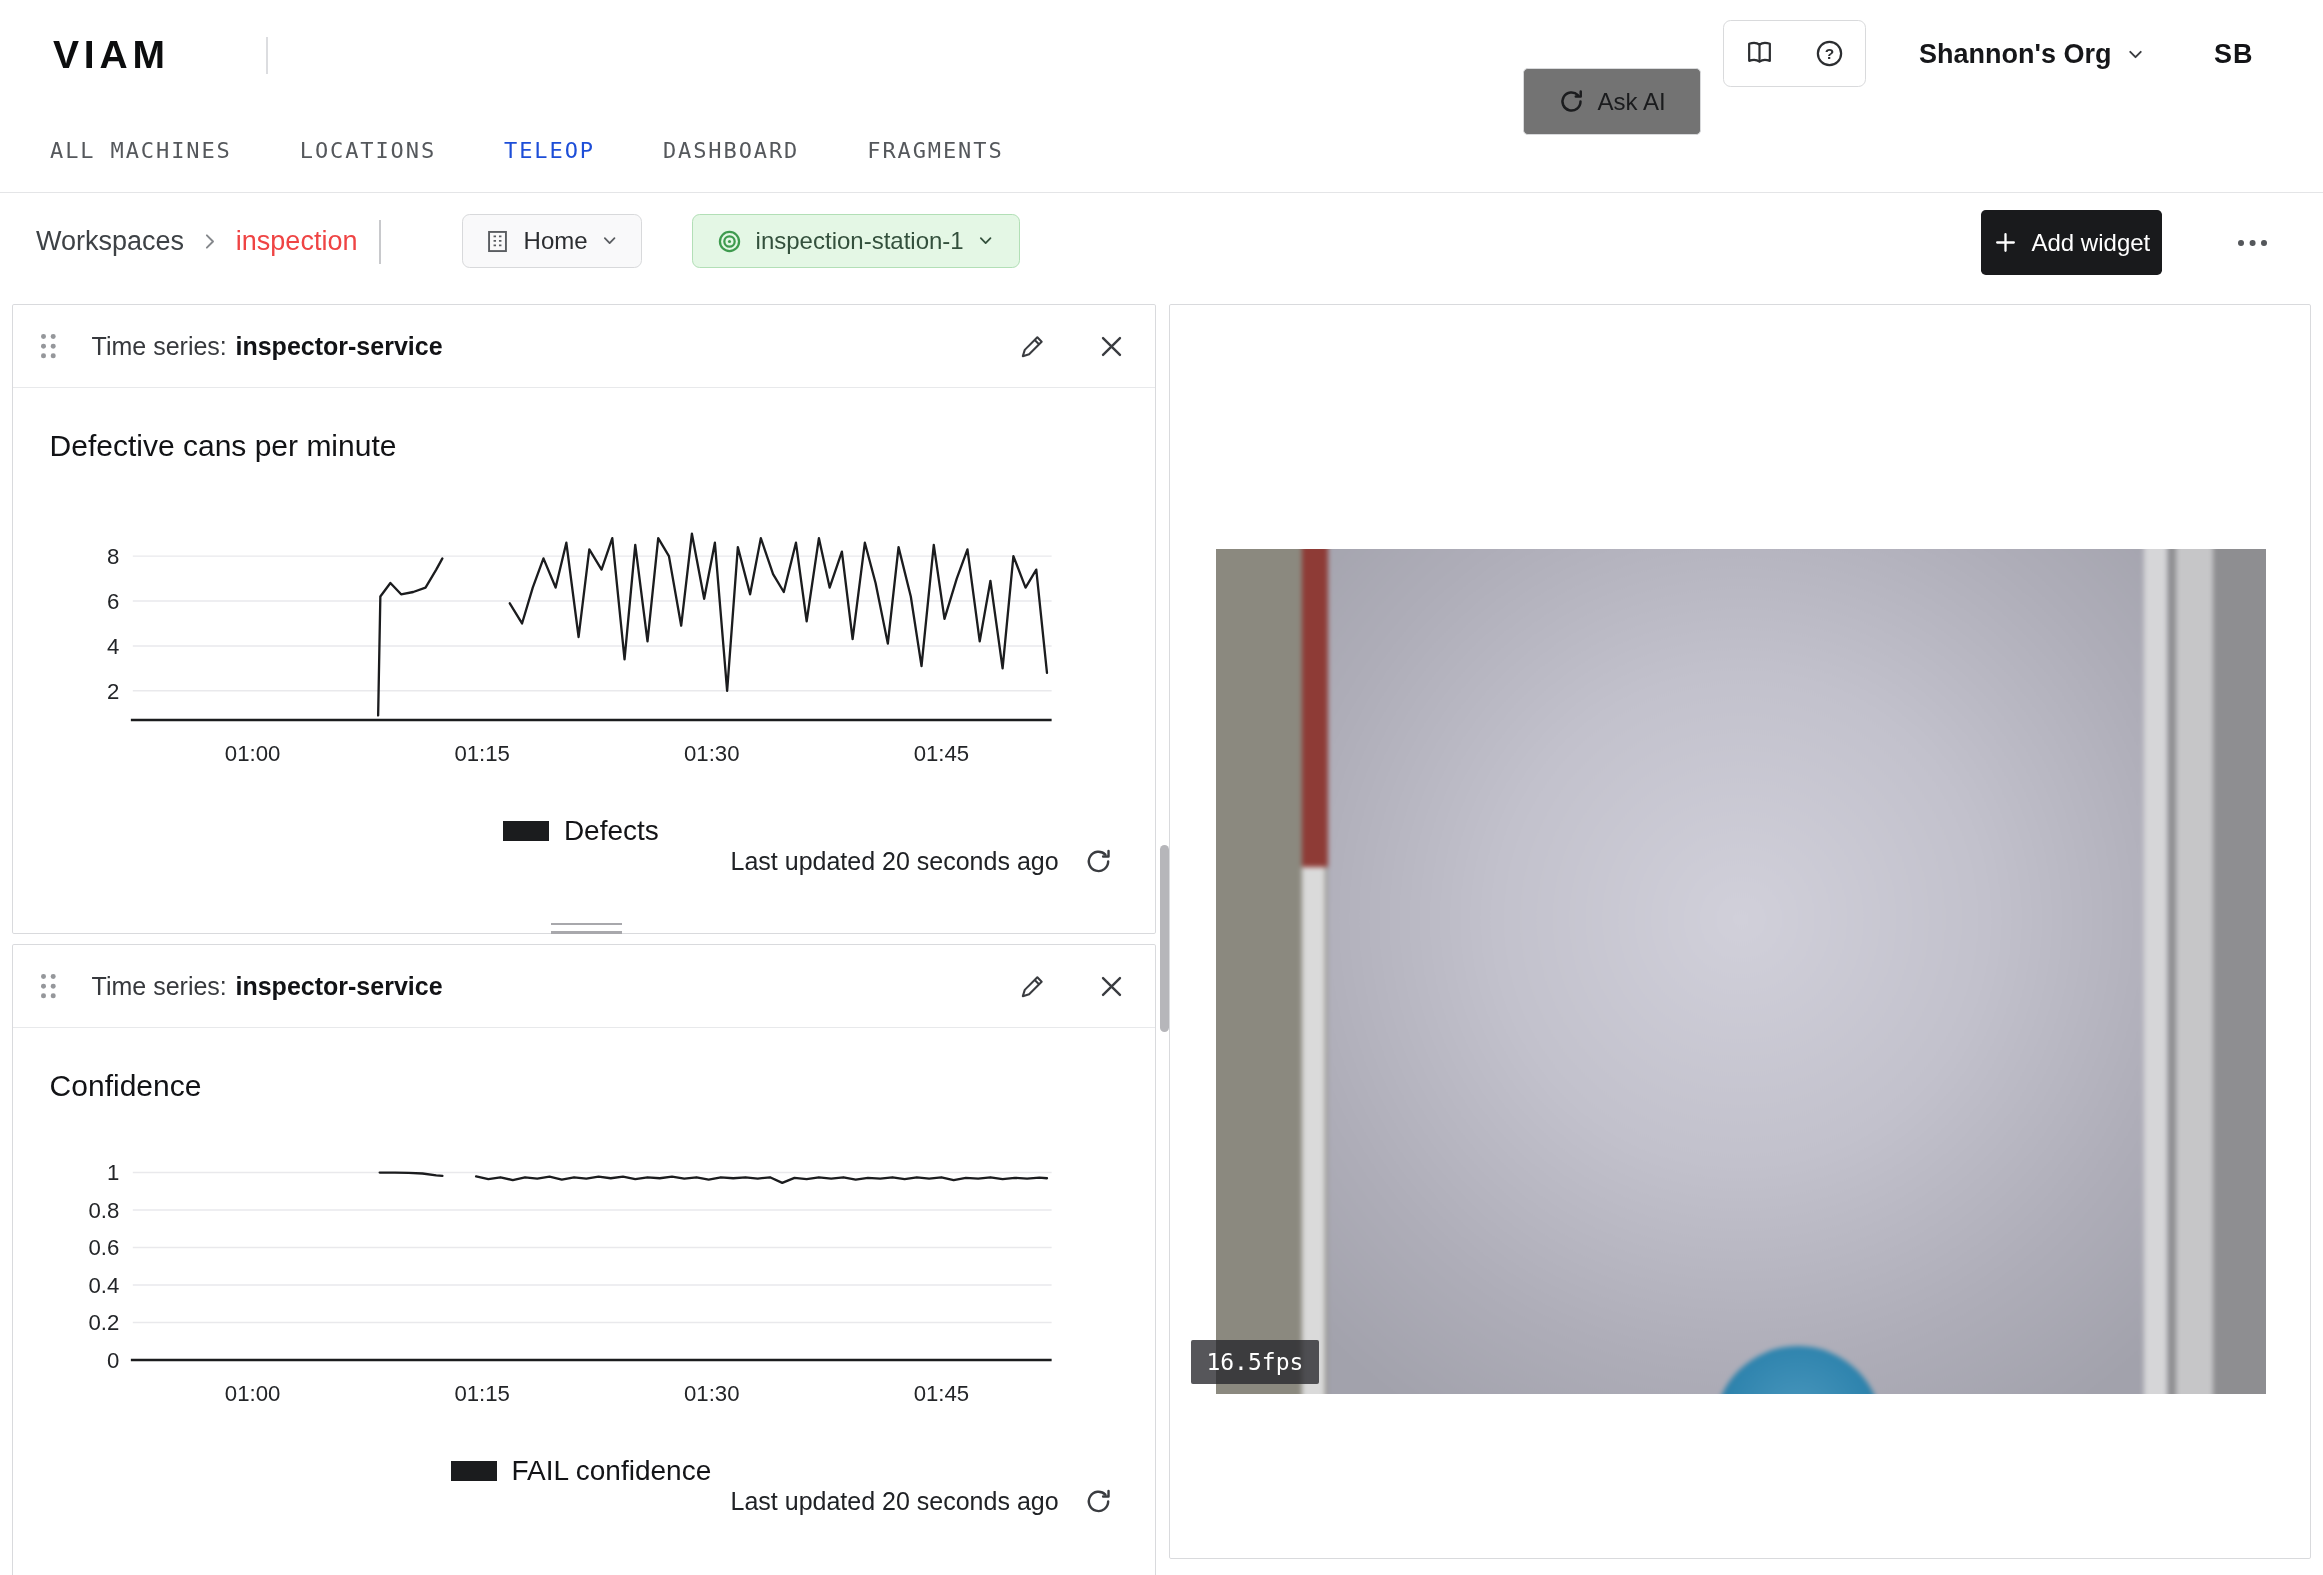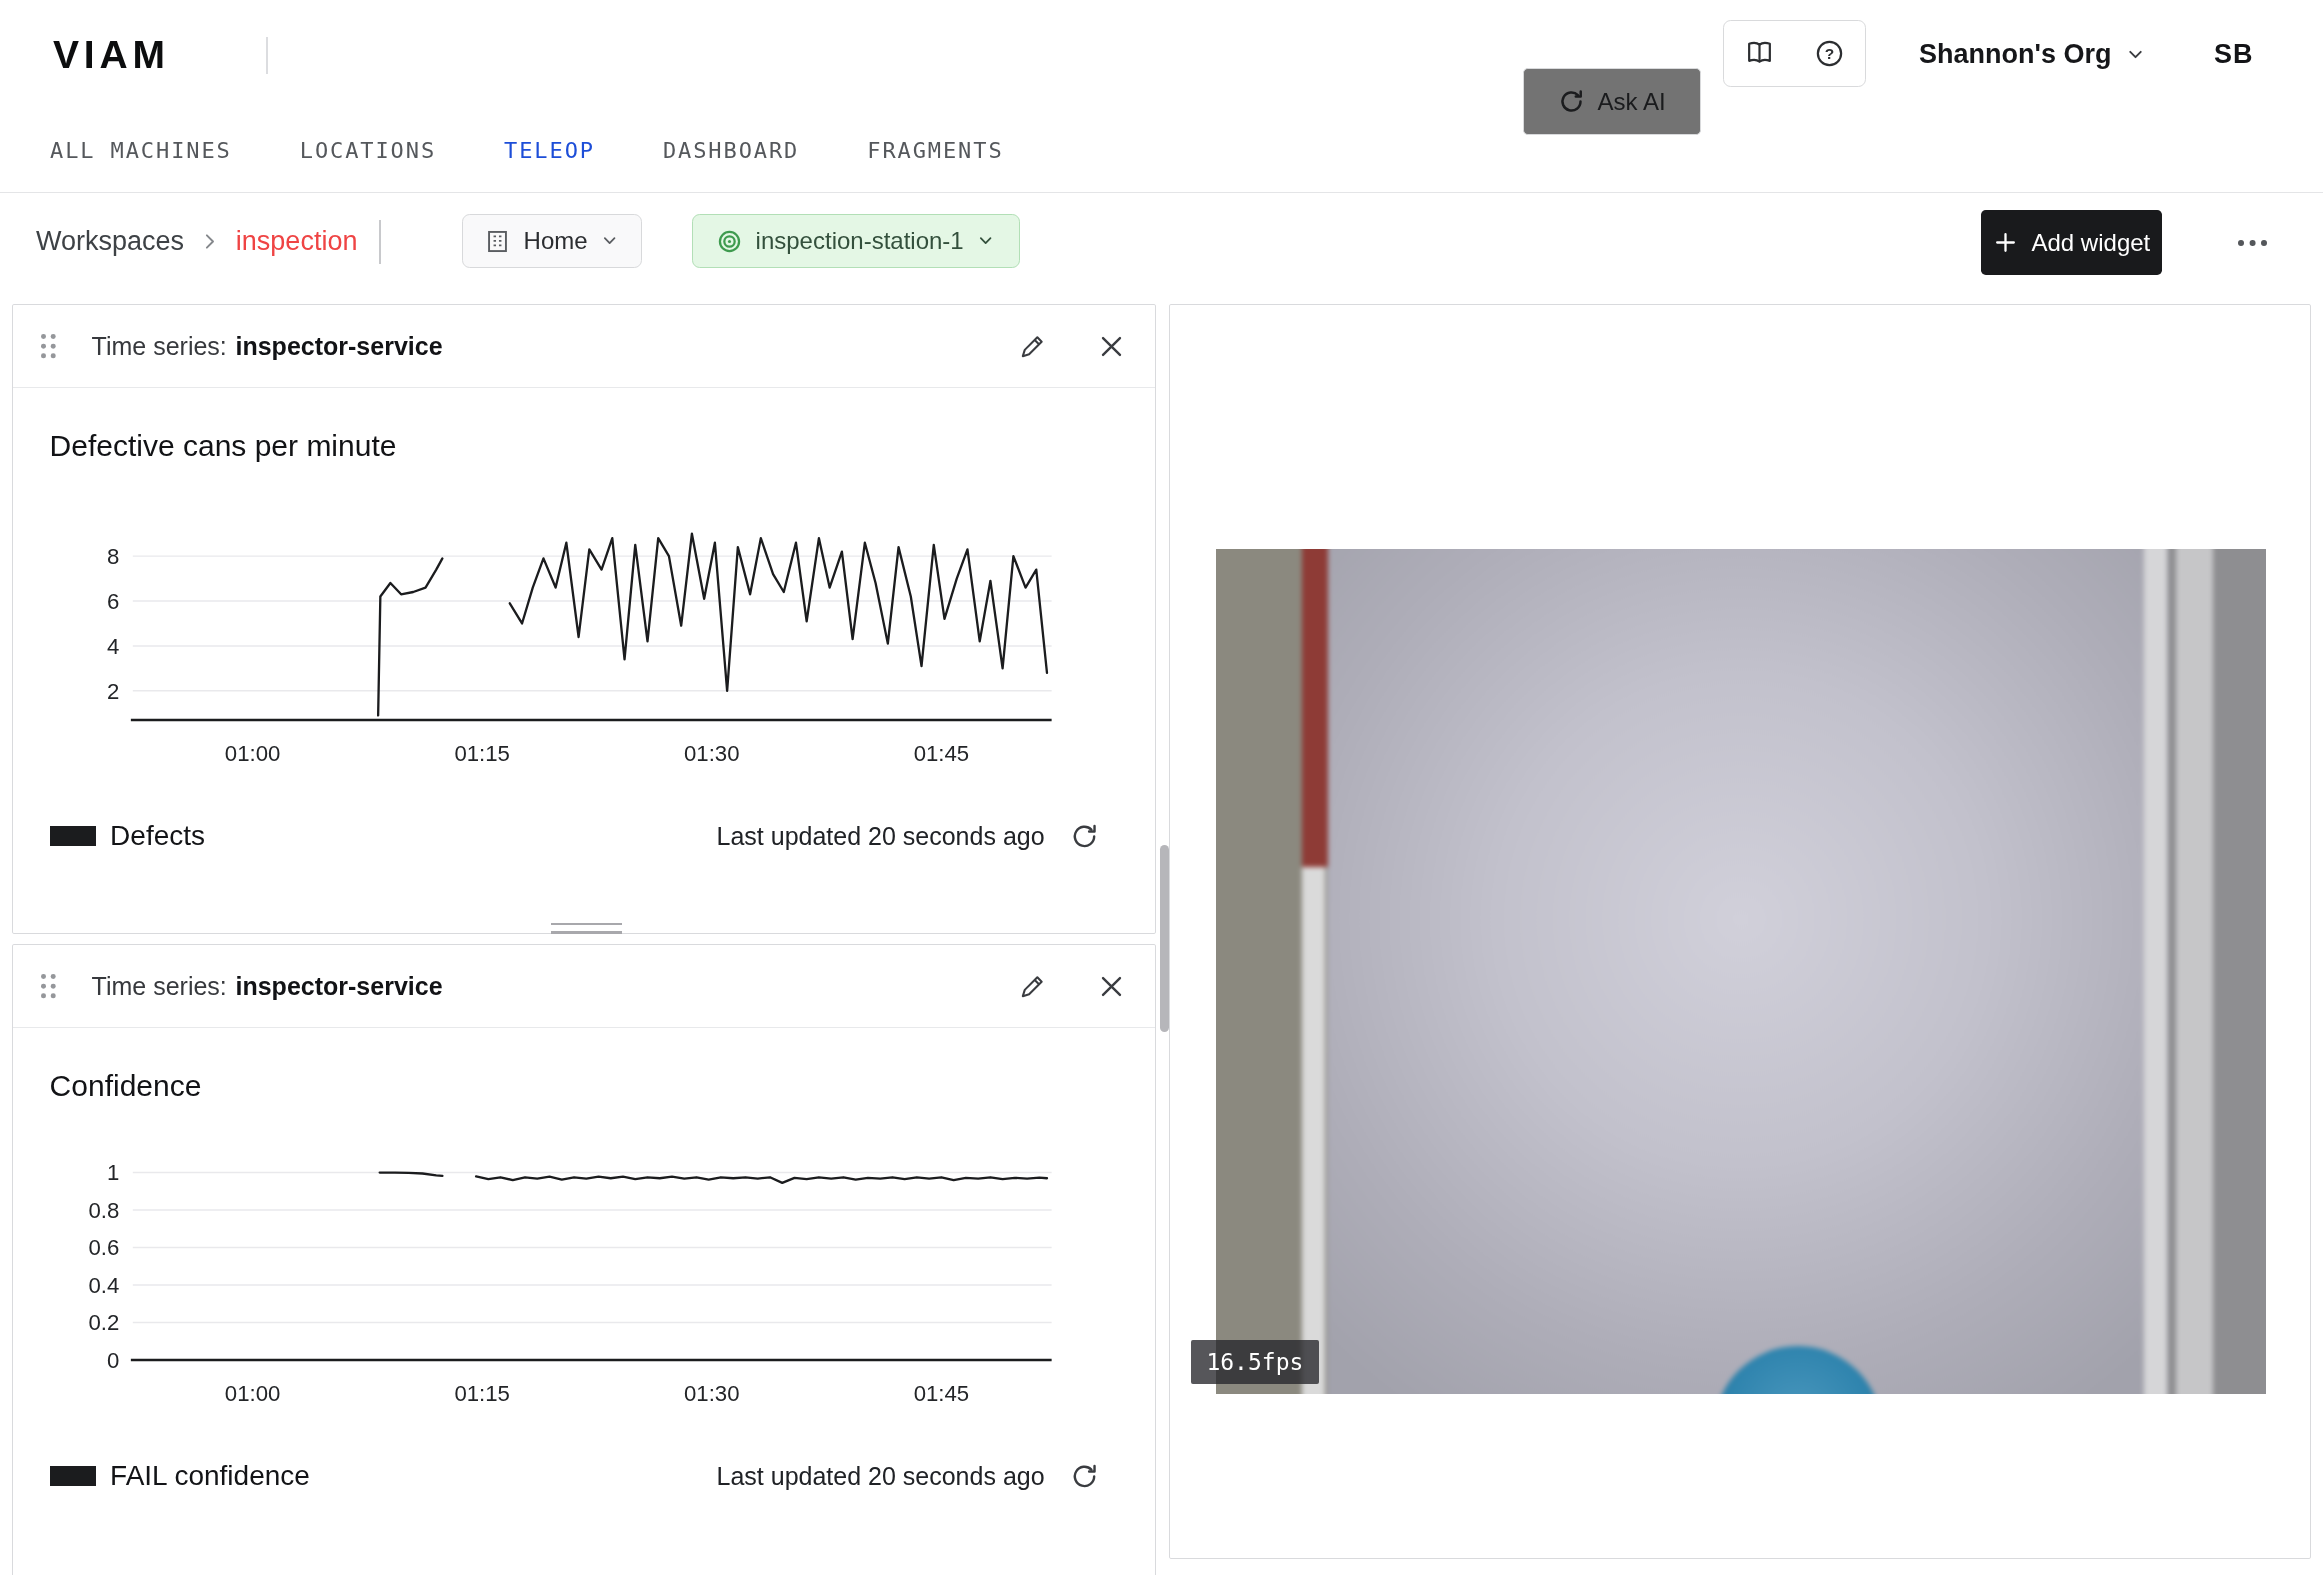--- a/index.html
+++ b/index.html
@@ -67,22 +67,22 @@
     box-shadow:9.7px 0 0 #95979b, 0 9.7px 0 #95979b, 9.7px 9.7px 0 #95979b, 0 19.3px 0 #95979b, 9.7px 19.3px 0 #95979b;
     margin:-19.3px 0 0 3.9px; }
   .draggrip { width:21px; height:29px; cursor:grab; display:flex; align-items:center; }
   .wtitle { margin-left:33px; font-size:25px; color:#37393d; display:flex; align-items:baseline; }
   .wtitle b { margin-left:8.7px; color:#121316; font-weight:700; }
   .wactions { margin-left:auto; display:flex; align-items:center; gap:50px; }
   .wactions > span { cursor:pointer; display:flex; }
 
   .chart-title { position:absolute; left:37px; top:124px; font-size:30px; font-weight:500; color:#121316; }
   .chart { position:absolute; left:0; right:0; top:193px; height:277px; }
-  .wfoot { position:absolute; left:37px; right:56px; top:510px; height:42px;
-    display:flex; align-items:center; }
+  .wfoot { position:absolute; left:37px; right:42px; top:510px; height:42px;
+    display:flex; align-items:center;flex-direction:column; }
   .legend { display:flex; align-items:center; gap:14.5px; }
   .swatch { width:46px; height:19.3px; background:#1b1c1e; }
   .legend .lbl { font-size:28px; font-weight:500; color:#131417; }
   .updated { margin-left:auto; display:flex; align-items:center; gap:25px; }
   .updated .txt { font-size:25px; font-weight:500; color:#202226; }
   .refresh { cursor:pointer; display:flex; }
 
   
   .cam { position:absolute; left:46px; top:244px; width:1050px; height:845px; overflow:hidden;
     background:#a9a9b3; }

